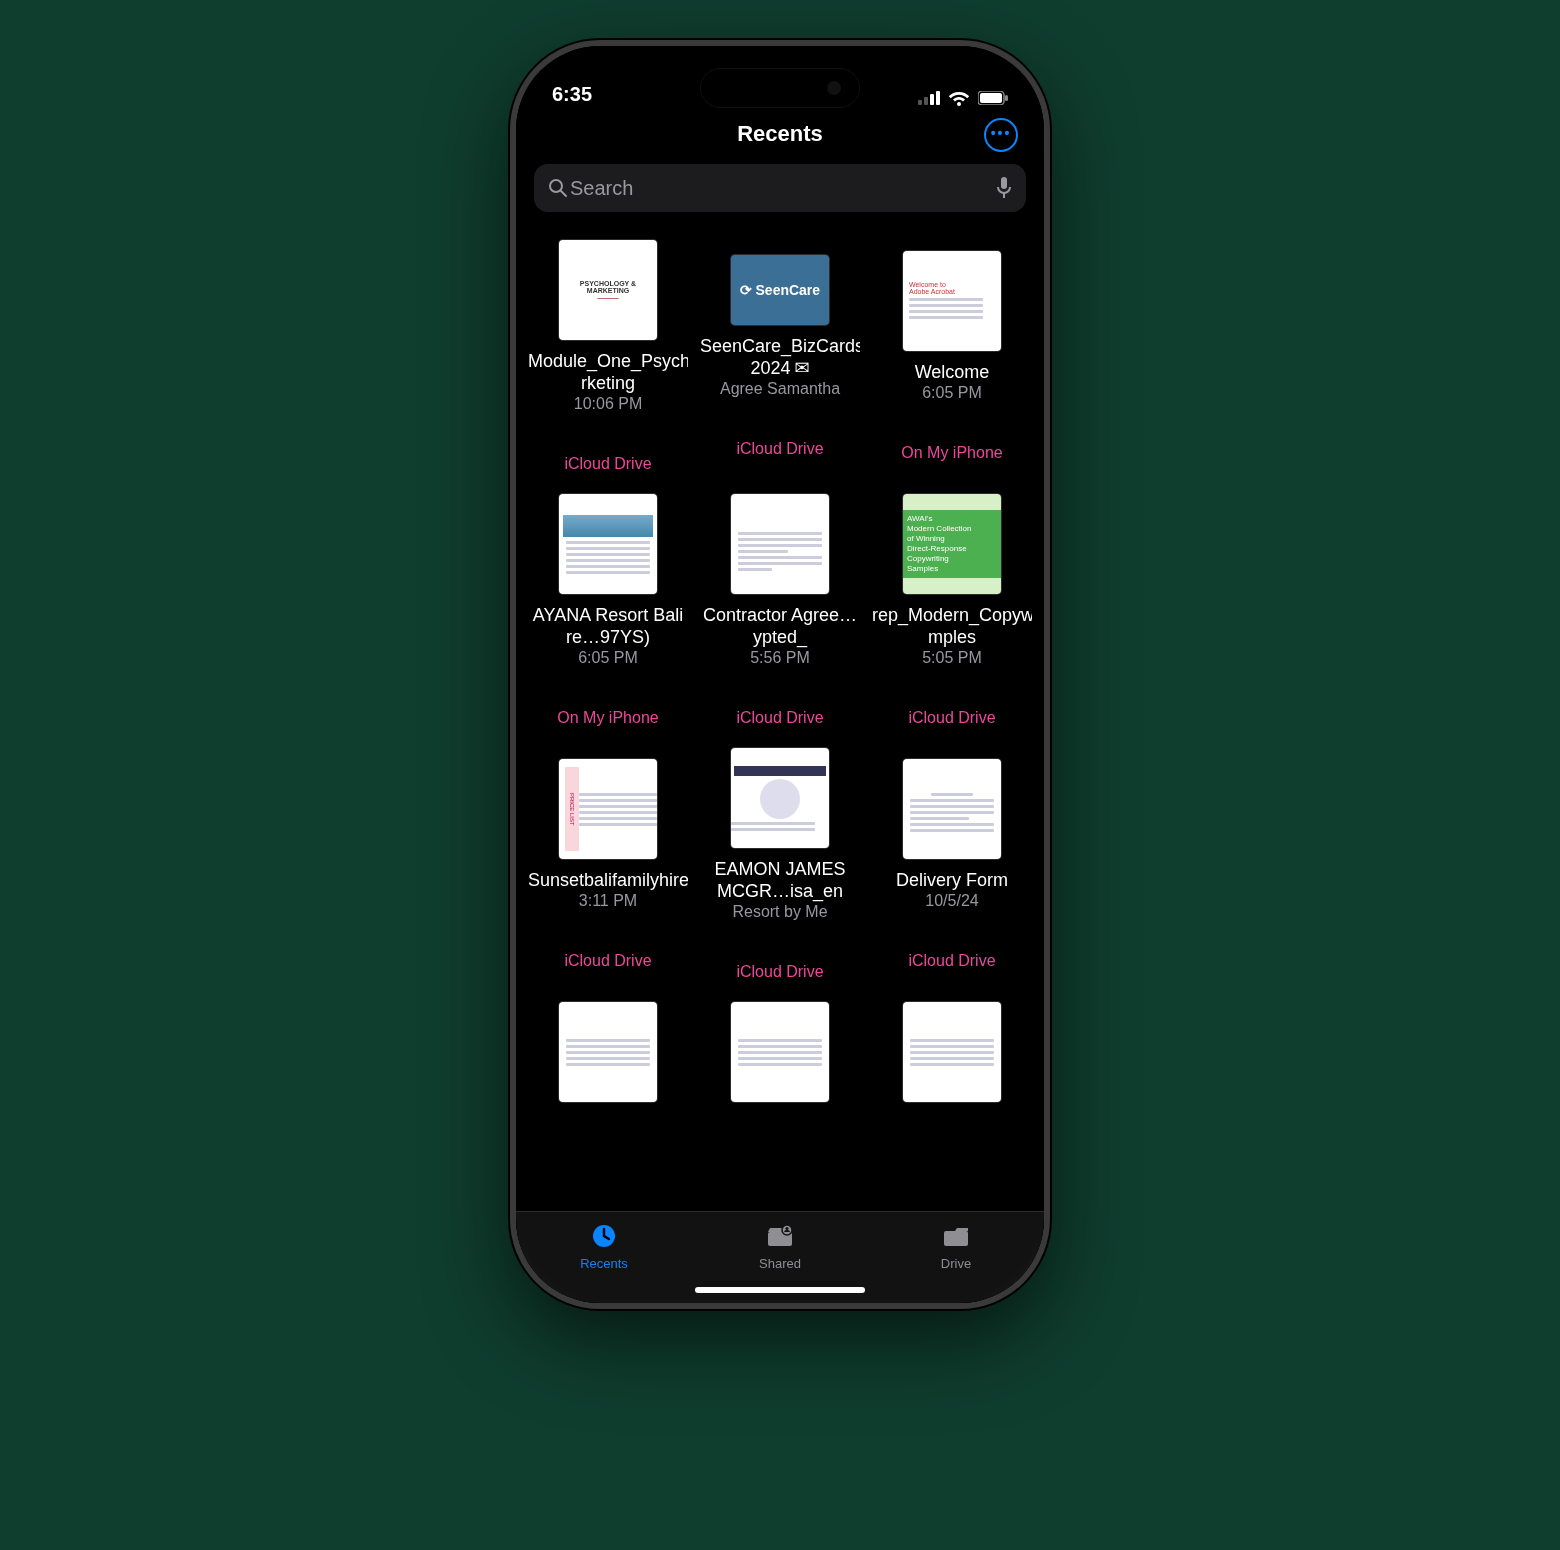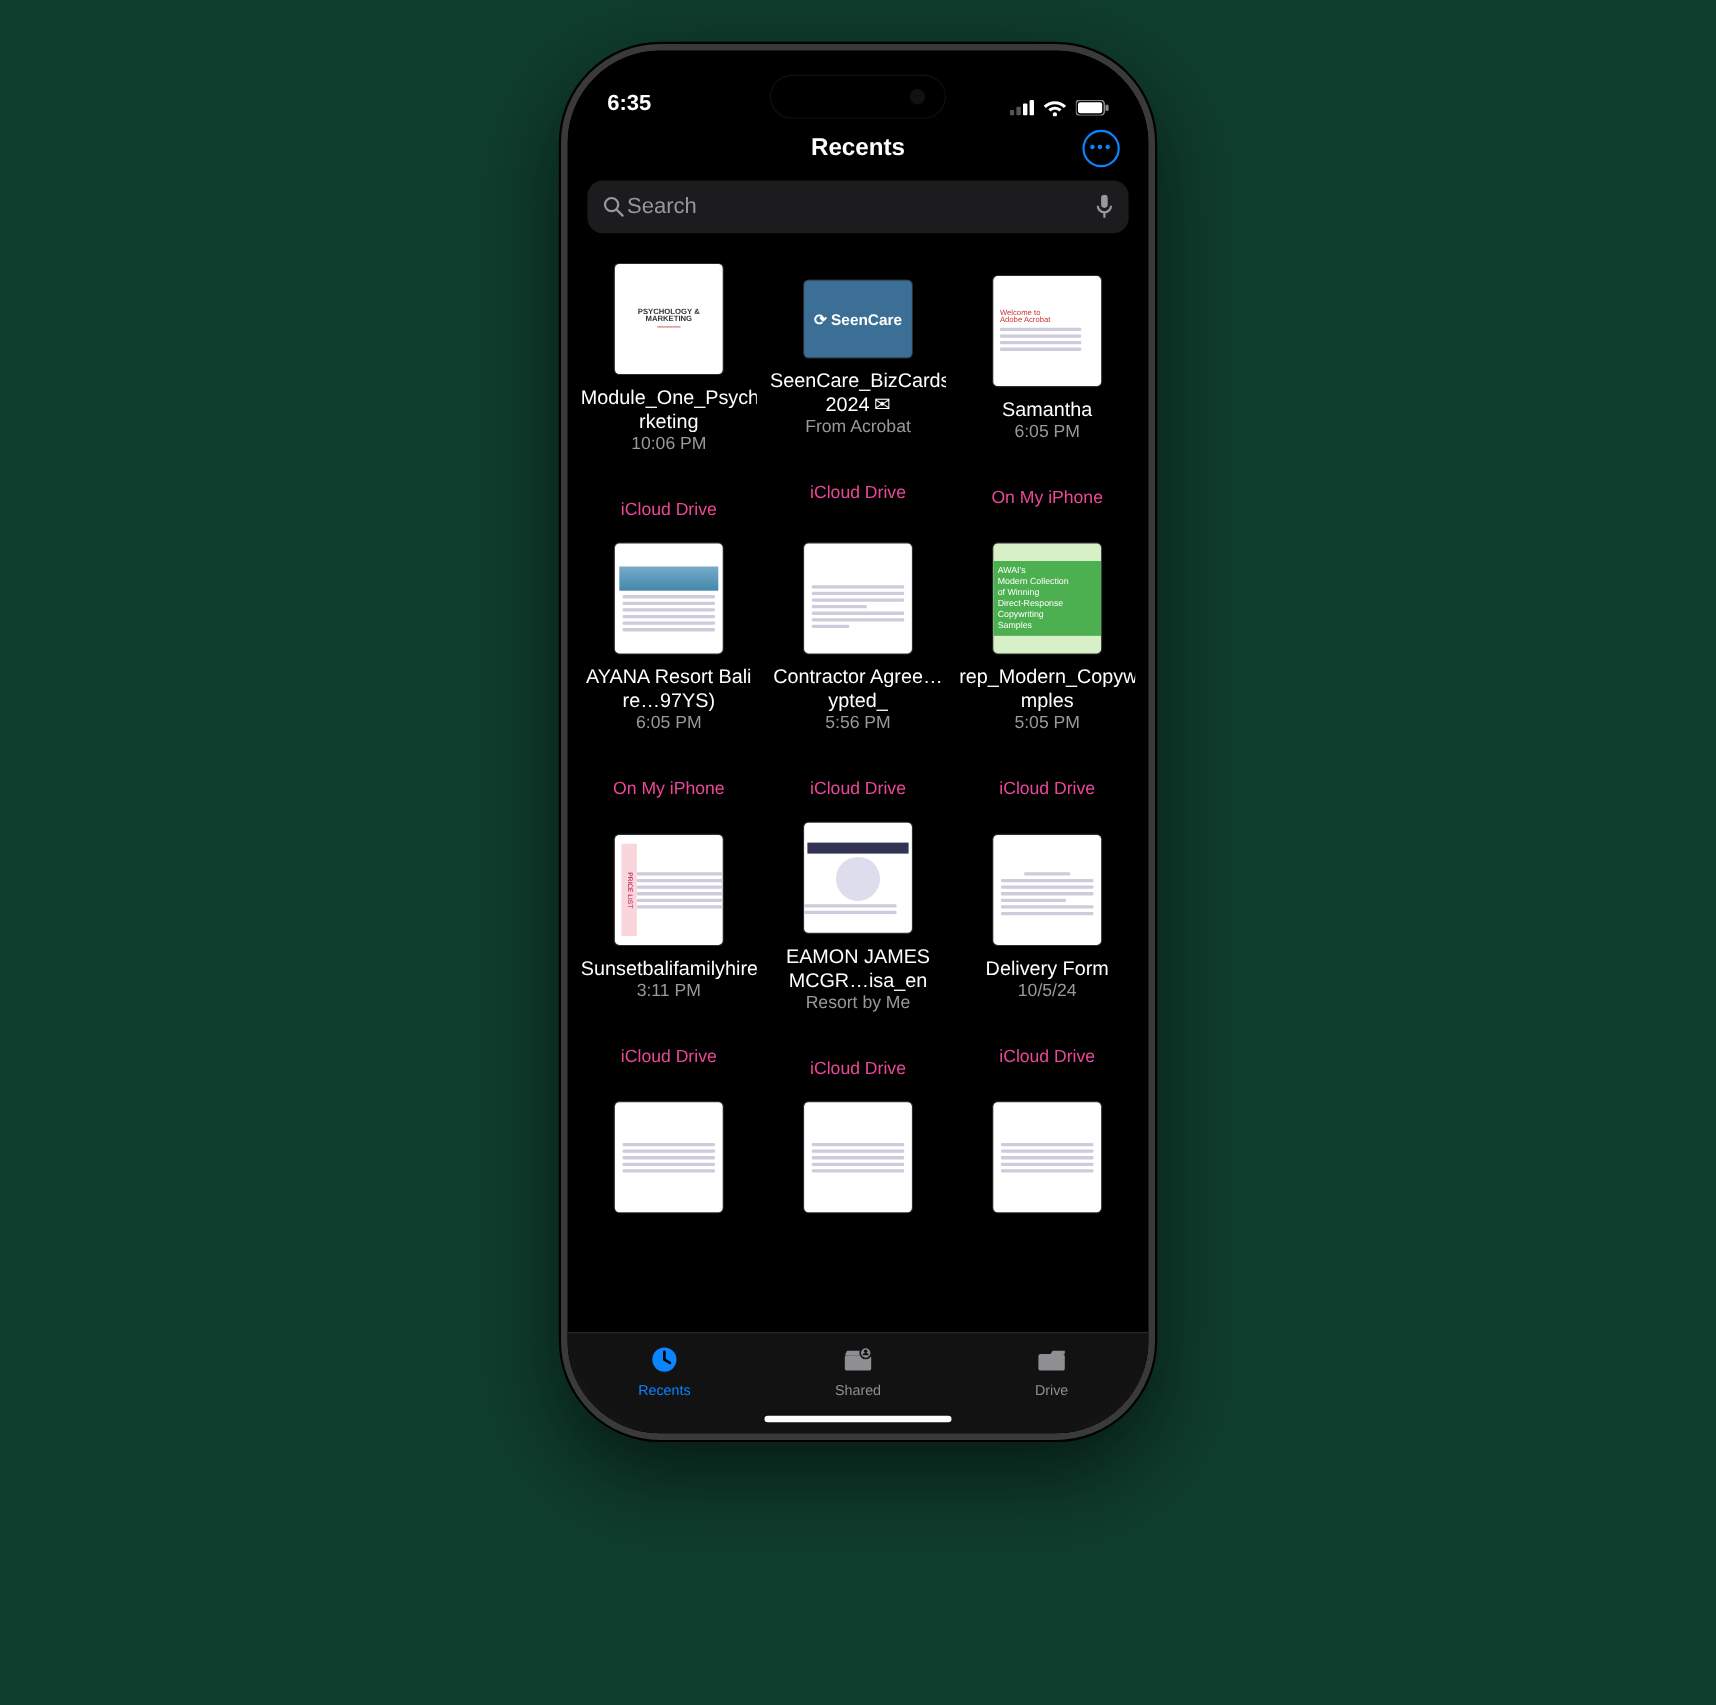--- a/index.html
+++ b/index.html
@@ -155,36 +155,36 @@
                 <div class="doc-title-red">———</div>
               </div>
             </div>
     <div class="f-name"><span>Module_One_Psychol…rketing</span></div>
     <div class="f-meta">10:06 PM</div>
     <div class="f-meta2">iCloud Drive</div>
           </div>
           <div class="cell">
     <div class="thumb short seencare">⟳ SeenCare</div>
     <div class="f-name"><span>SeenCare_BizCards_…2024</span><span class="share-ic">✉︎</span></div>
-    <div class="f-meta">From Acrobat</div>
+    <div class="f-meta">Agree Samantha</div>
     <div class="f-meta2">iCloud Drive</div>
           </div>
           <div class="cell">
     <div class="thumb">
               <div style="padding:6px;width:100%">
                 <div style="color:#c33;font-size:7px;text-align:left">Welcome to<br>Adobe Acrobat</div>
                 <div class="doc-lines">
                   <i></i>
                   <i></i>
                   <i></i>
                   <i></i>
                 </div>
               </div>
             </div>
-    <div class="f-name"><span>Samantha</span></div>
+    <div class="f-name"><span>Welcome</span></div>
     <div class="f-meta">6:05 PM</div>
     <div class="f-meta2">On My iPhone</div>
           </div>
           <div class="cell">
     <div class="thumb">
               <div style="width:100%">
                 <div style="height:22px;background:linear-gradient(#7ac,#48a);margin:4px"></div>
                 <div class="doc-lines" style="margin:0 auto">
                   <i></i>
                   <i></i>

